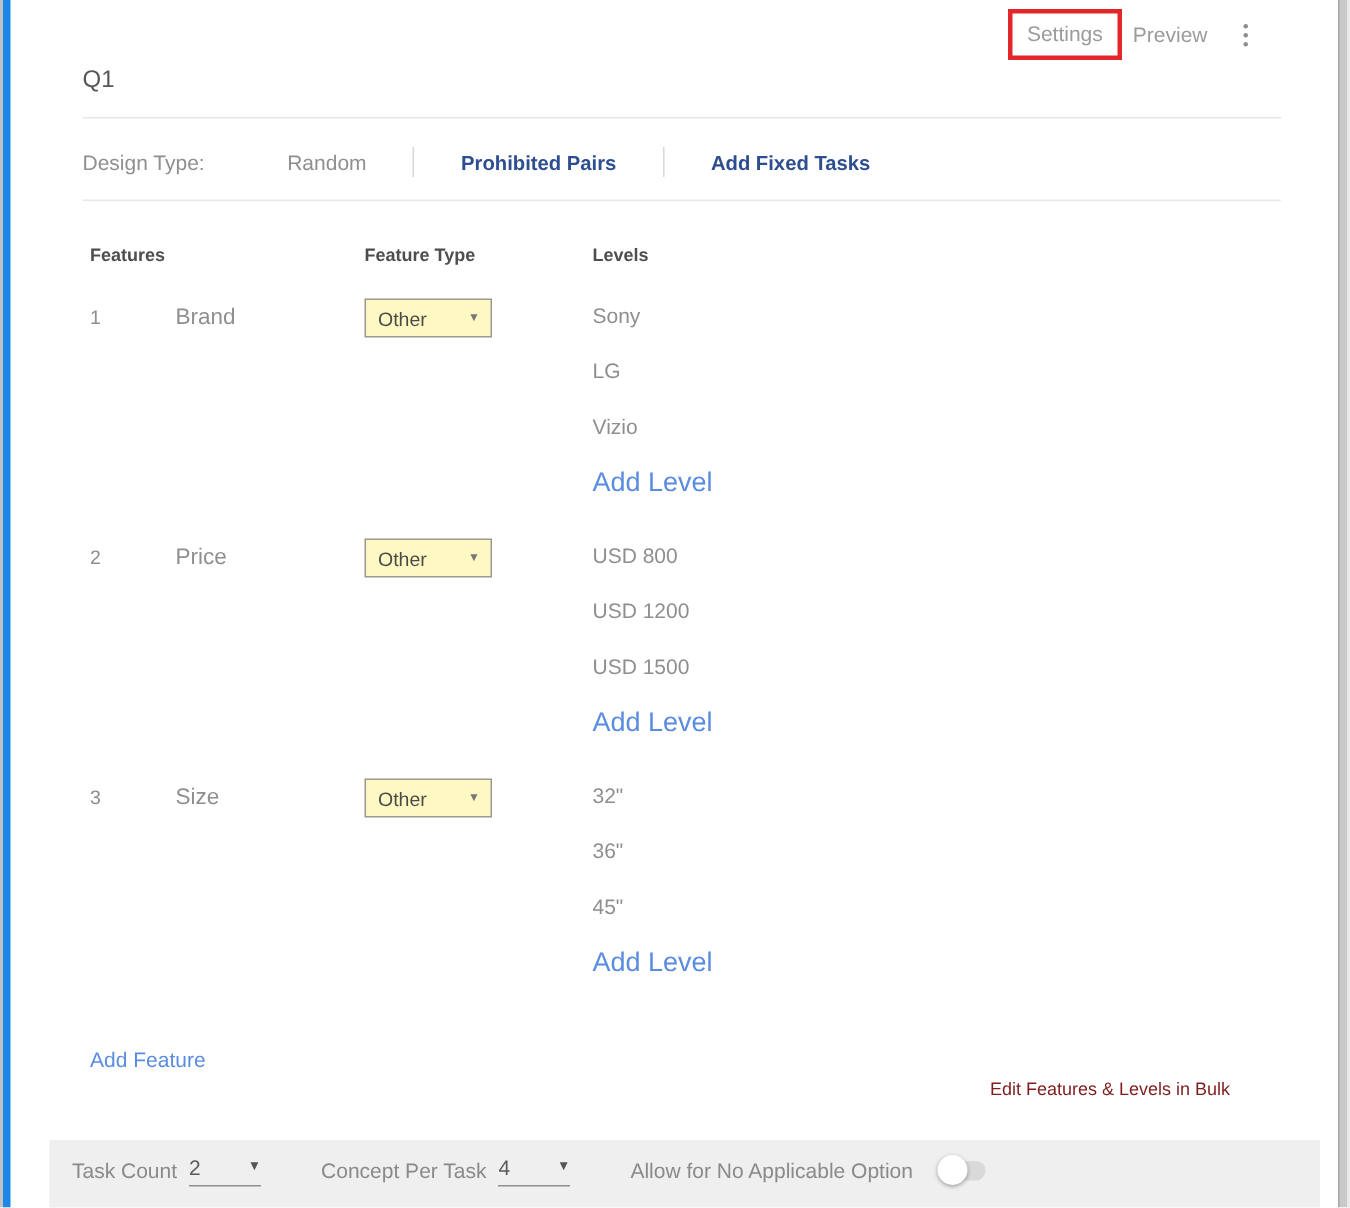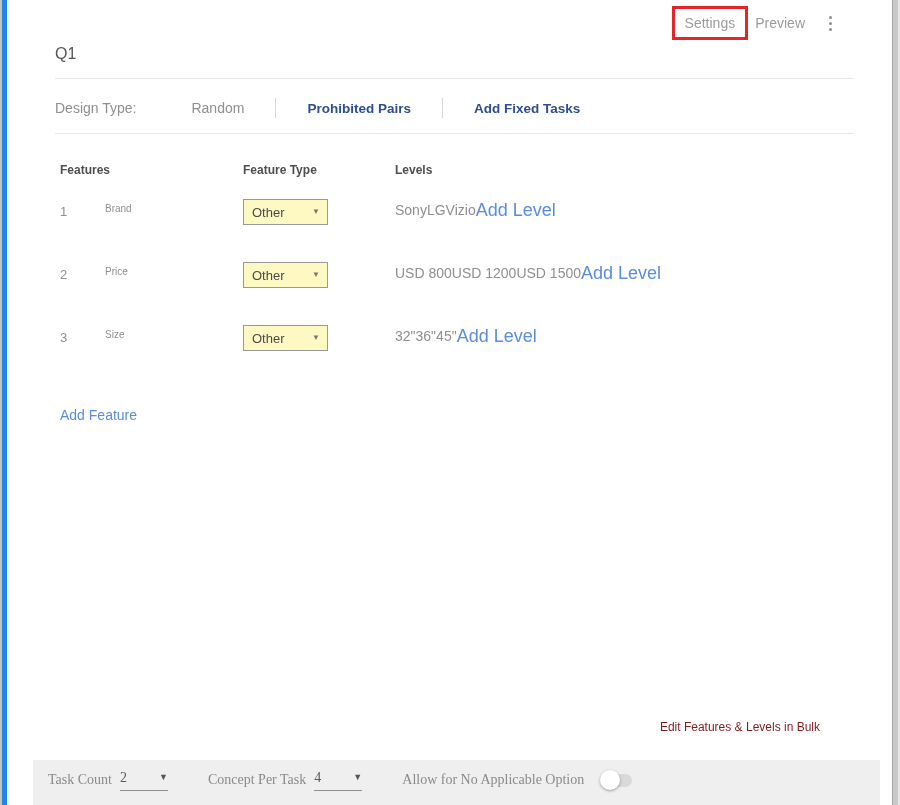--- a/index.html
+++ b/index.html
@@ -32,37 +32,37 @@
   .vdiv { width:1px; height:20px; background:#d8d8d8; margin:0 31px; }
   .design-link { color:#2d4e8f; font-weight:700; font-size:13.5px; cursor:pointer; }
 
   
   .thead { position:absolute; top:163px; left:60px; right:46px;
            display:grid; grid-template-columns:183px 152px 1fr;
            font-size:12px; font-weight:700; color:#4e4e4e; }
   .tbody { position:absolute; top:199px; left:60px; right:46px; }
   .feature-block { display:grid; grid-template-columns:45px 138px 152px 1fr; margin-bottom:26px; }
   .fnum  { font-size:13px; color:#8f8f8f; padding-top:5px; }
-  .fname { font-size:10px; color:#8f8f8f; padding-top:4px; cursor:pointer; }
+  .fname { font-size:15px; color:#8f8f8f; padding-top:4px; cursor:pointer;margin-left:12px; }
   .fselect { width:85px; height:26px; border:1px solid #999; background:#fef9c3;
              display:flex; align-items:center; justify-content:space-between;
              padding:0 7px 0 8px; font-size:13px; color:#4a4a4a; cursor:pointer; }
   .fselect .arrow { font-size:8px; color:#777; line-height:1; }
-  .levels { display:flex; flex-direction:row; }
+  .levels { display:flex; flex-direction:column; }
   .level { height:23px; line-height:23px; margin-bottom:14px; font-size:14px; color:#8f8f8f; cursor:pointer; }
   .add-level { height:23px; line-height:23px; font-size:18px; color:#5a8ce0; cursor:pointer; }
 
   .add-feature { height:23px; line-height:23px; font-size:14px; color:#5a8ce0; cursor:pointer; display:inline-block;margin-top:16px; }
 
   .bulk-row { position:absolute; top:717px; right:80px; }
   .bulk-link { font-size:12px; color:#7f1d1d; cursor:pointer; }
 
   
   .bottom-bar { position:absolute; left:33px; top:760px; width:847px; height:60px; background:#efefef; }
-  .bottom-inner { display:flex; align-items:center; height:40px; padding-left:15px; font-size:14px;font-family:Liberation Serif, serif; }
+  .bottom-inner { display:flex; align-items:center; height:40px; padding-left:15px; font-size:14px; }
   .bb-label { color:#8a8a8a; }
   .bb-select { display:inline-flex; align-items:center; justify-content:space-between;
                width:48px; margin-left:8px; padding-bottom:4px;
                border-bottom:1px solid #8f8f8f; color:#5a5a5a; cursor:pointer; }
   .bb-select .arrow { font-size:9px; color:#555; line-height:1; }
   .gap40 { margin-left:40px; }
   .toggle { position:relative; width:30px; height:13px; margin-left:18px; cursor:pointer; }
   .toggle .track { position:absolute; left:0; top:0; width:30px; height:13px; border-radius:7px; background:#d9d9d9; }
   .toggle .knob { position:absolute; left:-2px; top:-4px; width:20px; height:20px; border-radius:50%;
                   background:#fff; box-shadow:0 1px 3px rgba(0,0,0,0.35); }

